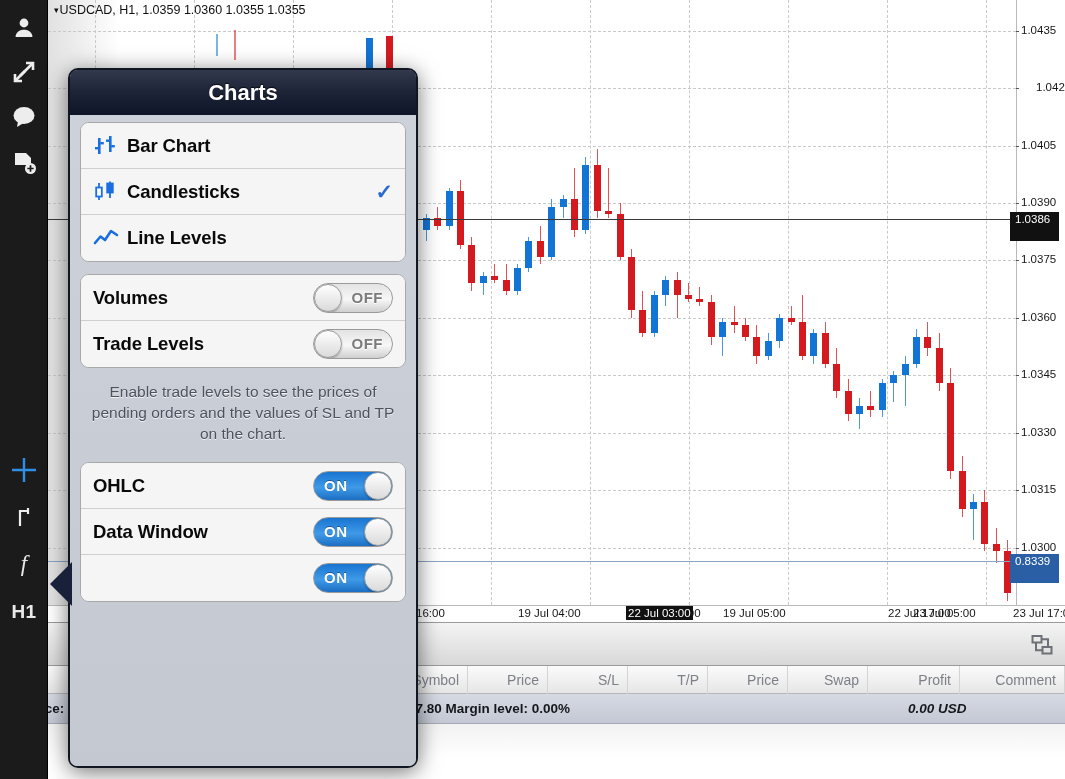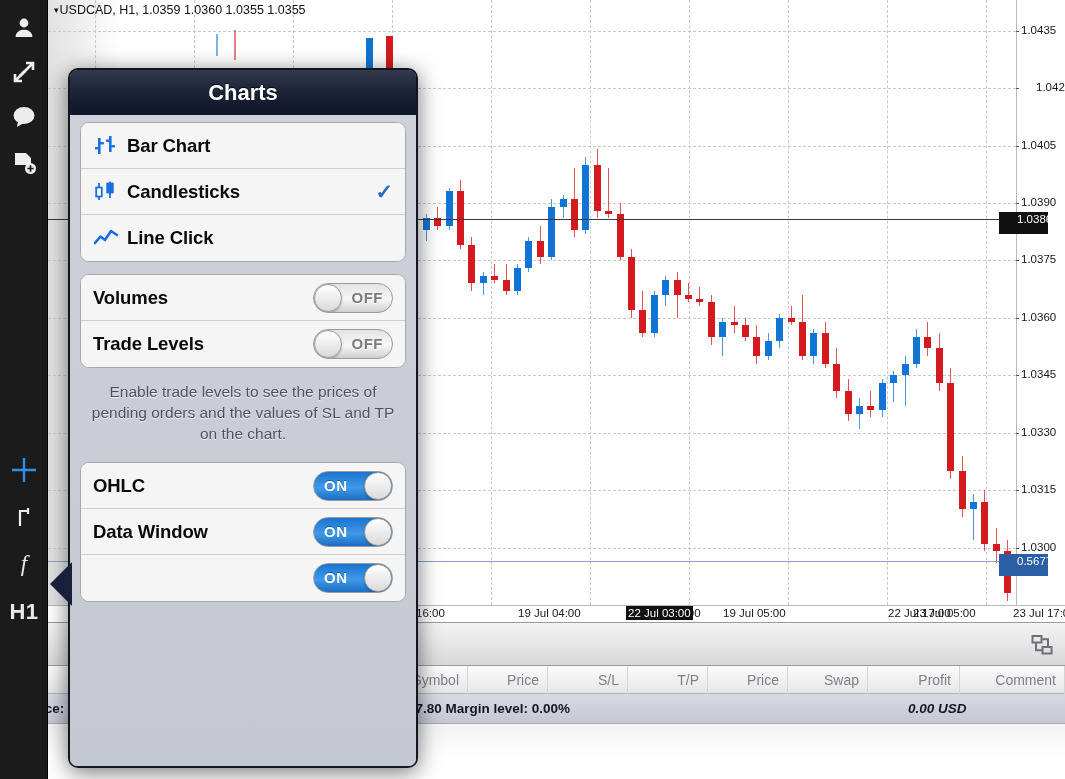--- a/index.html
+++ b/index.html
@@ -17,21 +17,21 @@
     background: #1b1b1b;
     border-right: 1px solid #000;
     z-index: 6;
   }
   .side-ico {
     position: absolute; left: 0; width: 48px; height: 44px;
     display: flex; align-items: center; justify-content: center;
     color: #e9e9e9;
   }
   .side-ico svg { display: block; }
-  .side-ico.tf { font-size: 22px; font-weight: bold; letter-spacing: .4px; }
+  .side-ico.tf { font-size: 19px; font-weight: bold; letter-spacing: .4px; }
   .side-ico.fx { font-size: 23px; font-style: italic;
                  font-family: "Liberation Serif", serif; }
 
   
   #chart-pane {
     position: absolute; left: 48px; top: 0; width: 1017px; height: 622px;
     background: #ffffff; overflow: hidden;
   }
   #chart-plot {
     position: absolute; left: 0; top: 0; width: 968px; height: 605px;
@@ -65,22 +65,22 @@
   #price-axis {
     position: absolute; right: 0; top: 0; width: 49px; height: 605px;
     background: #fff; border-left: 1px solid #b9b9b9; z-index: 5;
   }
   .ptick { position: absolute; right: 0; width: 49px;
            font-size: 11.5px; color: #161616; white-space: nowrap;
            padding-left: 5px; }
   .ptick .dash { position: absolute; left: 0; top: 7px;
                  width: 3px; border-top: 1px solid #555; }
   .plabel-hi {
-    position: absolute; right: 17px; width: 49px; height: 22px;
-    font-size: 11.5px; line-height: 15px; padding-left: 18px;
+    position: absolute; right: 6px; width: 49px; height: 29px;
+    font-size: 11.5px; line-height: 15px; padding-left: 5px;
     color: #ffffff; z-index: 6;
   }
   .plabel-hi.black { background: #111; }
   .plabel-hi.blue  { background: #2a5fa5; }
 
   
   #time-axis {
     position: absolute; left: 0; top: 605px; width: 1017px; height: 17px;
     background: #fff; border-top: 1px solid #b9b9b9;
   }
@@ -565,21 +565,21 @@
         <div class="ptick" style="top: 81.0696px; padding-left: 20px;"><span class="dash"></span>1.0420</div>
         <div class="ptick" style="top: 138.506px;"><span class="dash"></span>1.0405</div>
         <div class="ptick" style="top: 195.943px;"><span class="dash"></span>1.0390</div>
         <div class="ptick" style="top: 253.38px;"><span class="dash"></span>1.0375</div>
         <div class="ptick" style="top: 310.816px;"><span class="dash"></span>1.0360</div>
         <div class="ptick" style="top: 368.253px;"><span class="dash"></span>1.0345</div>
         <div class="ptick" style="top: 425.69px;"><span class="dash"></span>1.0330</div>
         <div class="ptick" style="top: 483.127px;"><span class="dash"></span>1.0315</div>
         <div class="ptick" style="top: 540.563px;"><span class="dash"></span>1.0300</div>
         <div class="plabel-hi black" style="top: 212px;">1.0386</div>
-        <div class="plabel-hi blue" style="top: 554px;">0.5677</div>
+        <div class="plabel-hi blue" style="top: 554px;">0.8339</div>
       </div>
     <div id="time-axis">
         <div class="ttick" style="left: 368px;">16:00</div>
         <div class="ttick" style="left: 470px;">19 Jul 04:00</div>
         <div class="ttick" style="left: 590px;">19 Jul 16:00</div>
         <div class="ttick" style="left: 675px;">19 Jul 05:00</div>
         <div class="ttick" style="left: 840px;">22 Jul 17:00</div>
         <div class="ttick" style="left: 865px;">23 Jul 05:00</div>
         <div class="ttick" style="left: 965px;">23 Jul 17:00</div>
         <div class="ttick hl" style="left: 578px;">22 Jul 03:00</div>
@@ -652,21 +652,21 @@
           <span class="label">Candlesticks</span>
           <span class="check">✓</span>
         </div>
 
         <div class="row">
           <span class="ico">
             <svg width="26" height="24" viewBox="0 0 26 24" fill="none" stroke="#1a6fe0" stroke-width="2.6" stroke-linejoin="round" stroke-linecap="round">
               <path d="M2 17 L7.5 10.5 L12 14 L18 5 L24 9"></path>
             </svg>
           </span>
-          <span class="label">Line Click</span>
+          <span class="label">Line Levels</span>
         </div>
       </div>
 
       <div class="spacer-12"></div>
 
       <div class="group">
         <div class="row">
           <span class="label">Volumes</span>
           <span class="toggle off">
             <span class="txt">OFF</span>

